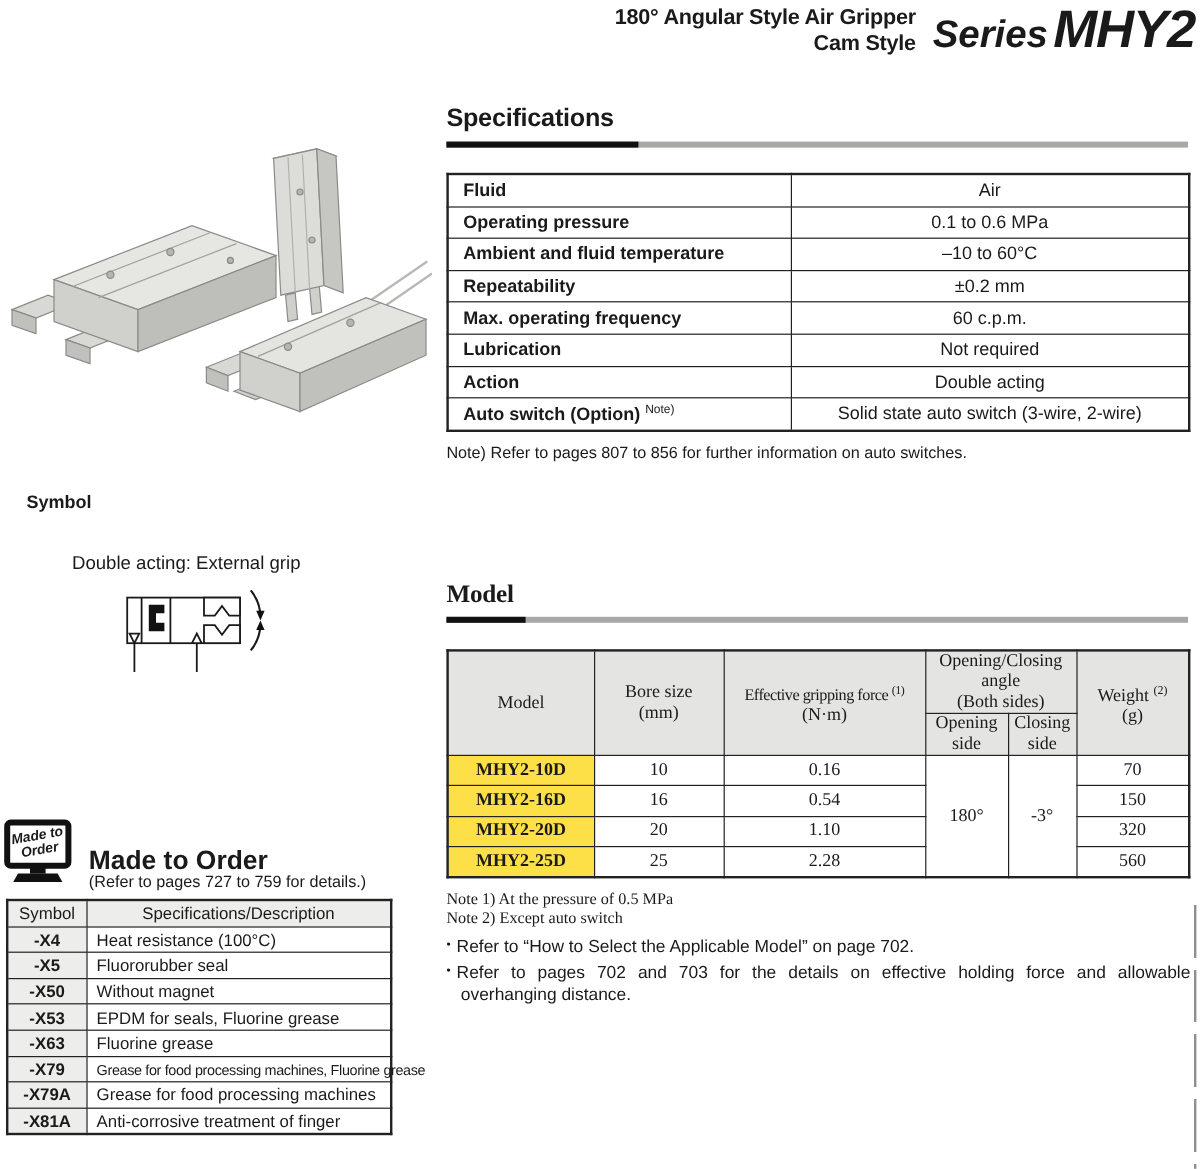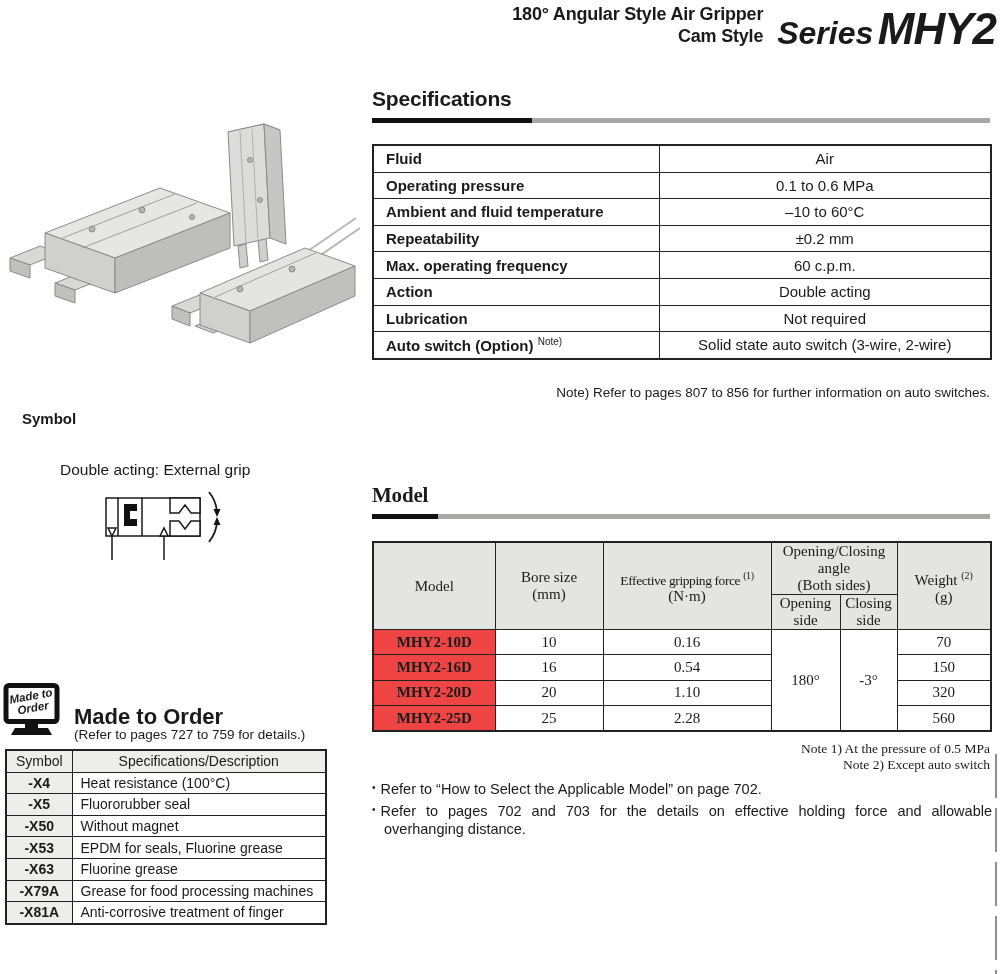--- a/index.html
+++ b/index.html
@@ -1,47 +1,47 @@
 <!DOCTYPE html>
 <html><head>
 <meta charset="utf-8">
 <style>
   html,body{margin:0;padding:0;background:#ffffff;}
   body{width:1000px;height:974px;position:relative;font-family:"Liberation Sans",sans-serif;color:#1a1a1a;overflow:hidden;}
 
   
-  .doc-header{position:absolute;top:3px;right:4px;display:flex;align-items:flex-end;gap:14px;}
+  .doc-header{position:absolute;top:3px;right:4px;display:flex;align-items:center;gap:14px;}
   .title-lines{text-align:right;font-weight:bold;font-size:18px;line-height:22px;letter-spacing:-0.2px;}
   .series{font-style:italic;font-weight:bold;white-space:nowrap;line-height:0.82;}
   .series-word{font-size:32px;}
   .series-model{font-size:44px;letter-spacing:-1px;}
 
   
   .section{position:absolute;left:372px;width:618px;}
   h2.sec{margin:0;font-size:21px;line-height:24px;font-weight:bold;letter-spacing:-0.2px;}
   .rule{margin-top:7px;height:5px;background:#a8a8a6;position:relative;}
   .rule .black{position:absolute;left:0;top:0;bottom:0;background:#111111;}
 
   
   table.spec{border-collapse:collapse;table-layout:fixed;width:618px;margin-top:21px;border:2px solid #222;}
   table.spec td{border:1px solid #222;height:25.6px;font-size:15px;padding:0;}
   table.spec td.l{font-weight:bold;padding-left:12px;}
   table.spec td.v{text-align:center;margin-left:12px;}
   sup.note-sup{font-size:10px;font-weight:normal;}
-  .note{font-size:13.5px;line-height:16px;margin:25px 0 0 0;text-align:right;}
+  .note{font-size:13.5px;line-height:16px;margin:10px 0 0 0;}
 
   
   table.model{border-collapse:collapse;table-layout:fixed;width:618px;margin-top:22px;border:2px solid #222;}
   table.model th,table.model td{border:1px solid #222;padding:0;text-align:center;}
   table.model th{background:#e4e4e2;font-weight:normal;font-size:15px;line-height:17px;}
   th.angle-group{font-size:11px;line-height:13px;height:30px;}
   th.sub{font-size:13.5px;line-height:14px;height:28px;}
   th .force-l1{font-size:13.5px;letter-spacing:-0.4px;}
   table.model td{height:24.3px;font-size:15px;background:#ffffff;}
-  table.model td.mname{font-weight:bold;background:#ef4444;}
+  table.model td.mname{font-weight:bold;background:#fde047;}
   sup.hdr-sup{font-size:10px;}
 
   
   .footnotes{position:absolute;left:372px;top:779px;width:620px;}
   .fn{font-size:14.5px;line-height:18.5px;padding-left:12px;text-indent:-12px;margin:0 0 2px 0;}
   .fn.justify{text-align:justify;}
   .bullet{font-size:10px;vertical-align:3px;padding-right:5px;}
 
   
   .symbol-heading{position:absolute;left:22px;top:410px;font-size:15px;font-weight:bold;}
@@ -144,26 +144,26 @@
         </tr>
     <tr>
       <td class="l">Repeatability</td>
       <td class="v">±0.2 mm</td>
         </tr>
     <tr>
       <td class="l">Max. operating frequency</td>
       <td class="v">60 c.p.m.</td>
         </tr>
     <tr>
+      <td class="l">Lubrication</td>
+      <td class="v">Not required</td>
+        </tr>
+    <tr>
       <td class="l">Action</td>
       <td class="v">Double acting</td>
-        </tr>
-    <tr>
-      <td class="l">Lubrication</td>
-      <td class="v">Not required</td>
         </tr>
     <tr>
       <td class="l">
         <span>Auto switch (Option)</span>
         <sup class="note-sup">Note)</sup>
       </td>
       <td class="v">Solid state auto switch (3-wire, 2-wire)</td>
         </tr>
   </tbody>
     </table>
@@ -303,20 +303,25 @@
       </tr>
   <tr>
     <td class="sym">-X53</td>
     <td class="desc">EPDM for seals, Fluorine grease</td>
       </tr>
   <tr>
     <td class="sym">-X63</td>
     <td class="desc">Fluorine grease</td>
       </tr>
   <tr>
+    <td class="sym">-X79</td>
+    <td class="desc">
+      <span class="cond">Grease for food processing machines, Fluorine grease</span></td>
+      </tr>
+  <tr>
     <td class="sym">-X79A</td>
     <td class="desc">Grease for food processing machines</td>
       </tr>
   <tr>
     <td class="sym">-X81A</td>
     <td class="desc">Anti-corrosive treatment of finger</td>
       </tr>
 </tbody>
   </table>
 

